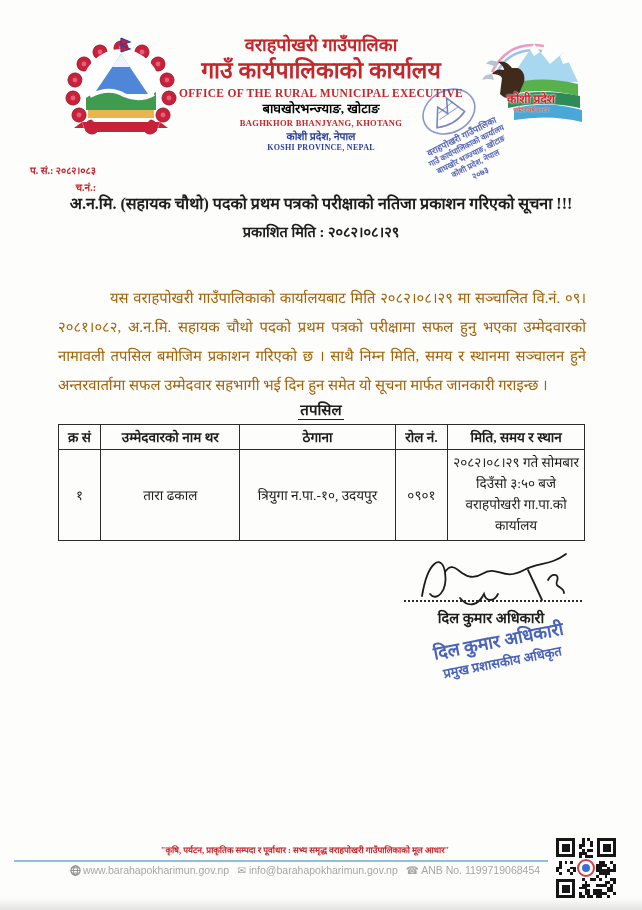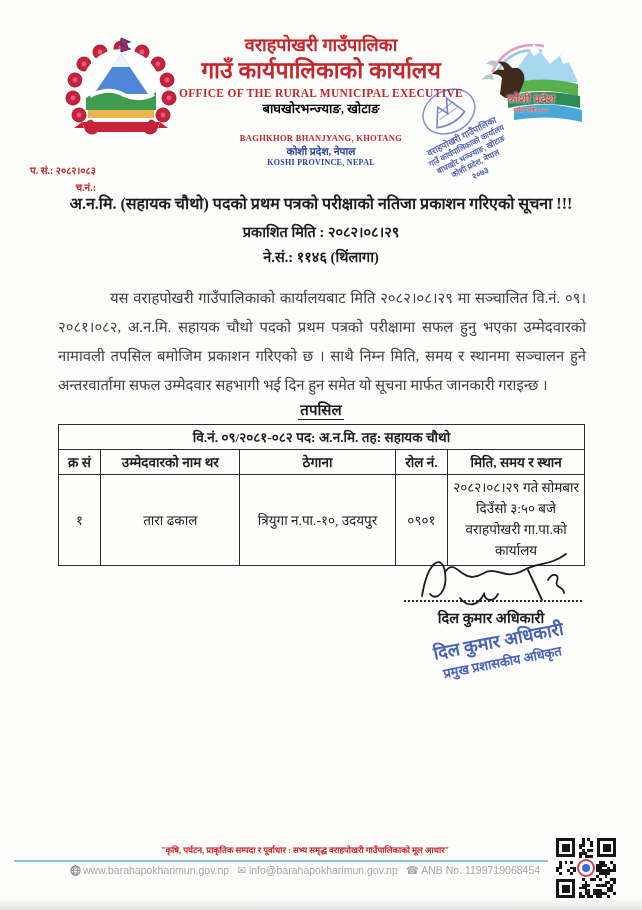--- a/index.html
+++ b/index.html
@@ -9,41 +9,41 @@
     background:linear-gradient(to bottom,rgba(0,0,0,0),rgba(0,0,0,.10));pointer-events:none;}
   .abs{position:absolute;}
   .ctr{text-align:center;}
   
   .hdr{left:0;top:36px;width:100%;text-align:center;line-height:1.05;}
   .hdr .l1{color:#c4262b;font-size:18px;font-weight:bold;}
   .hdr .l2{color:#c4262b;font-size:8.5px;font-weight:bold;letter-spacing:.4px;margin-top:3px;}
   .hdr .l3{color:#c4262b;font-size:23px;font-weight:bold;margin-top:4px;}
   .hdr .l4{color:#c4262b;font-size:11.5px;font-weight:bold;margin-top:4px;letter-spacing:.3px;}
   .hdr .l5{color:#000000;font-size:13px;font-weight:bold;margin-top:3px;}
-  .hdr .l6{color:#c4262b;font-size:8.5px;font-weight:bold;margin-top:18px;letter-spacing:.3px;}
+  .hdr .l6{color:#c4262b;font-size:8.5px;font-weight:bold;margin-top:3px;letter-spacing:.3px;}
   .hdr .l7{color:#2b3f9e;font-size:10.5px;font-weight:bold;margin-top:3px;}
   .hdr .l8{color:#2b3f9e;font-size:8px;font-weight:bold;margin-top:2px;letter-spacing:.3px;}
   
   .emblem{left:64px;top:36px;width:114px;height:116px;}
   .koshi{left:478px;top:38px;width:106px;height:94px;}
   .koshi .kt1{position:absolute;left:0;top:52px;width:100%;text-align:center;color:#d21f2c;
-    font-weight:normal;font-size:12px;text-shadow:0 0 2px #fff,0 0 2px #fff;}
+    font-weight:bold;font-size:12px;text-shadow:0 0 2px #fff,0 0 2px #fff;}
   .koshi .kt2{position:absolute;left:0;top:68px;width:100%;text-align:center;color:#d95a4e;
     font-weight:bold;font-size:6px;text-shadow:0 0 2px #fff;}
   .stamp{left:398px;top:84px;width:140px;height:130px;transform:rotate(-27deg);
     color:#4254ab;text-align:center;opacity:.88;}
   .stamp .sline{font-weight:bold;line-height:1.25;}
   
   .refs{left:30px;top:162px;color:#c4262b;font-weight:bold;font-size:10px;line-height:1.7;text-align:right;}
   
   .subject{left:0;top:192px;width:100%;font-size:16px;font-weight:bold;color:#1d1d1d;}
   .pubdate{left:0;top:221px;width:100%;font-size:14.5px;font-weight:bold;color:#1d1d1d;}
   .nsdate{left:0;top:246px;width:100%;font-size:14.5px;font-weight:bold;color:#1d1d1d;}
   
-  .bodytxt{left:58px;top:284px;width:528px;font-size:14.8px;color:#404040;line-height:1.95;
+  .bodytxt{left:58px;top:284px;width:528px;font-size:14.8px;color:#a16207;line-height:1.95;
     text-align:justify;text-indent:52px;}
   
   .tapasil{left:0;top:399px;width:100%;font-size:15px;font-weight:bold;color:#1d1d1d;}
   .tapasil span{border-bottom:1.5px solid #1d1d1d;padding:0 2px 1px;}
   table.res{position:absolute;left:58px;top:424px;width:527px;border-collapse:collapse;
     table-layout:fixed;font-size:13.5px;color:#1d1d1d;}
   table.res td,table.res th{border:1.4px solid #2b2b2b;padding:3px 4px;text-align:center;vertical-align:middle;}
   table.res .span{font-weight:bold;font-size:13.5px;}
   table.res th{font-weight:bold;}
   .prel{white-space:pre-line;line-height:1.55;margin-left:41px;}
@@ -174,39 +174,35 @@
     <div class="sline" style="font-size:8.5px;">२०७३</div>
   </div>
 
   <div class="abs refs">
     <div>प. सं.: २०८२।०८३</div>
     <div>च.नं.:</div>
   </div>
 
   <div class="abs subject ctr">अ.न.मि. (सहायक चौथो) पदको प्रथम पत्रको परीक्षाको नतिजा प्रकाशन गरिएको सूचना !!!</div>
   <div class="abs pubdate ctr">प्रकाशित मिति : २०८२।०८।२९</div>
-  <div class="abs nsdate ctr">ने.सं.: ११४६ (थिंलागा)</div>
 
   <div class="abs bodytxt">यस वराहपोखरी गाउँपालिकाको कार्यालयबाट मिति २०८२।०८।२९ मा सञ्चालित वि.नं. ०९।२०८१।०८२, अ.न.मि. सहायक चौथो पदको प्रथम पत्रको परीक्षामा सफल हुनु भएका उम्मेदवारको नामावली तपसिल बमोजिम प्रकाशन गरिएको छ । साथै निम्न मिति, समय र स्थानमा सञ्चालन हुने अन्तरवार्तामा सफल उम्मेदवार सहभागी भई दिन हुन समेत यो सूचना मार्फत जानकारी गराइन्छ ।</div>
 
   <div class="abs tapasil ctr">
     <span>तपसिल</span>
   </div>
   <table class="res">
     <colgroup>
       <col style="width:8%">
         <col style="width:26.5%">
         <col style="width:29.5%">
         <col style="width:10%">
         <col style="width:26%">
     </colgroup>
     <tbody>
-      <tr>
-        <td class="span" colspan="5">वि.नं. ०९/२०८१-०८२ पद: अ.न.मि. तह: सहायक चौथो</td>
-      </tr>
       <tr>
         <th>क्र सं</th>
         <th>उम्मेदवारको नाम थर</th>
         <th>ठेगाना</th>
         <th>रोल नं.</th>
         <th>मिति, समय र स्थान</th>
       </tr>
       <tr>
         <td>१</td>
         <td>तारा ढकाल</td>

